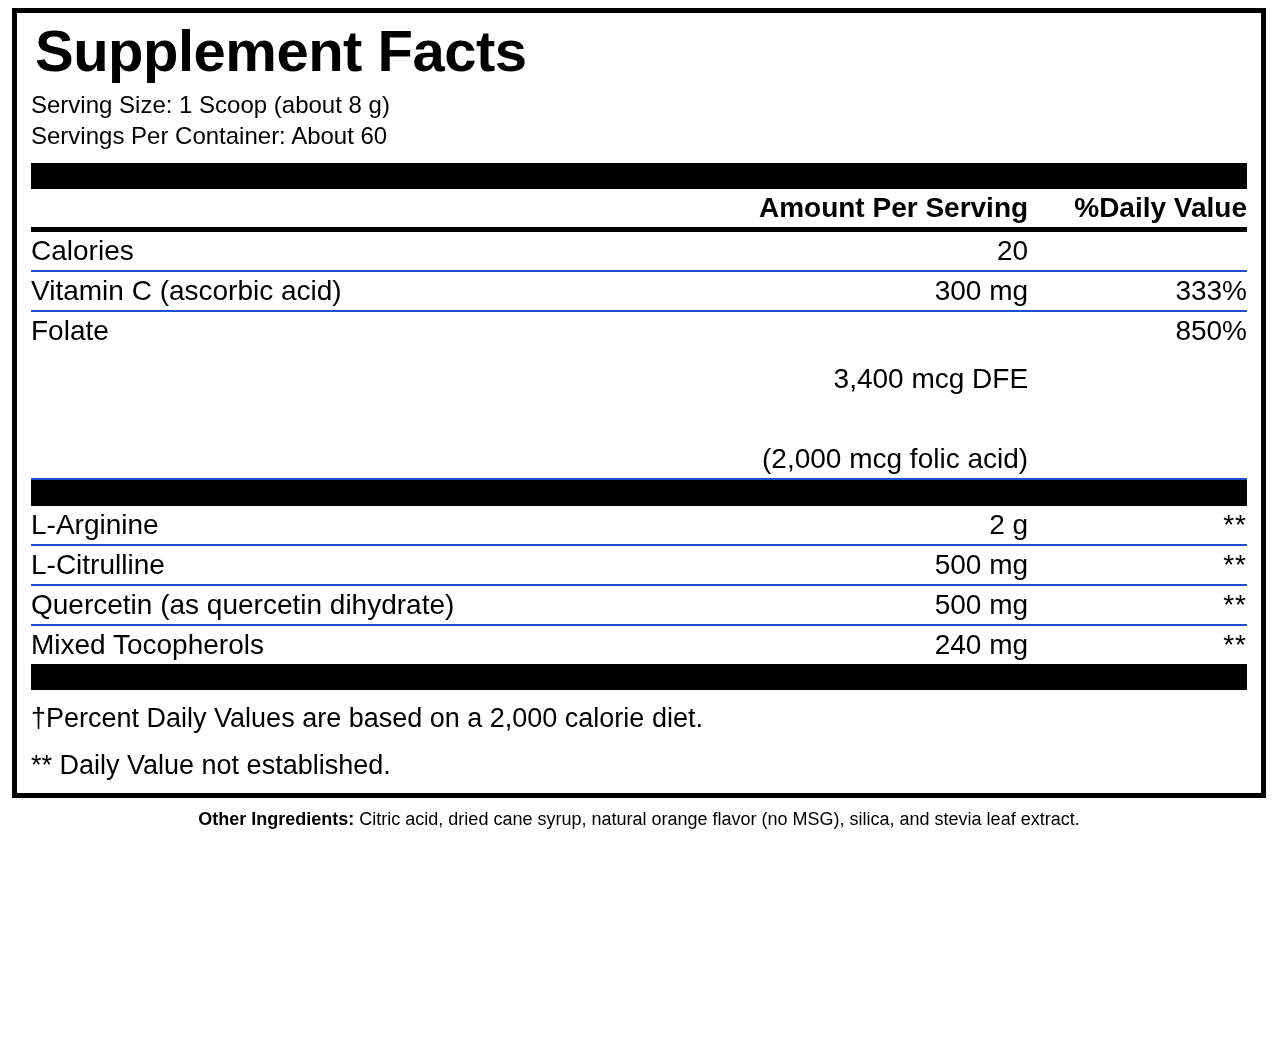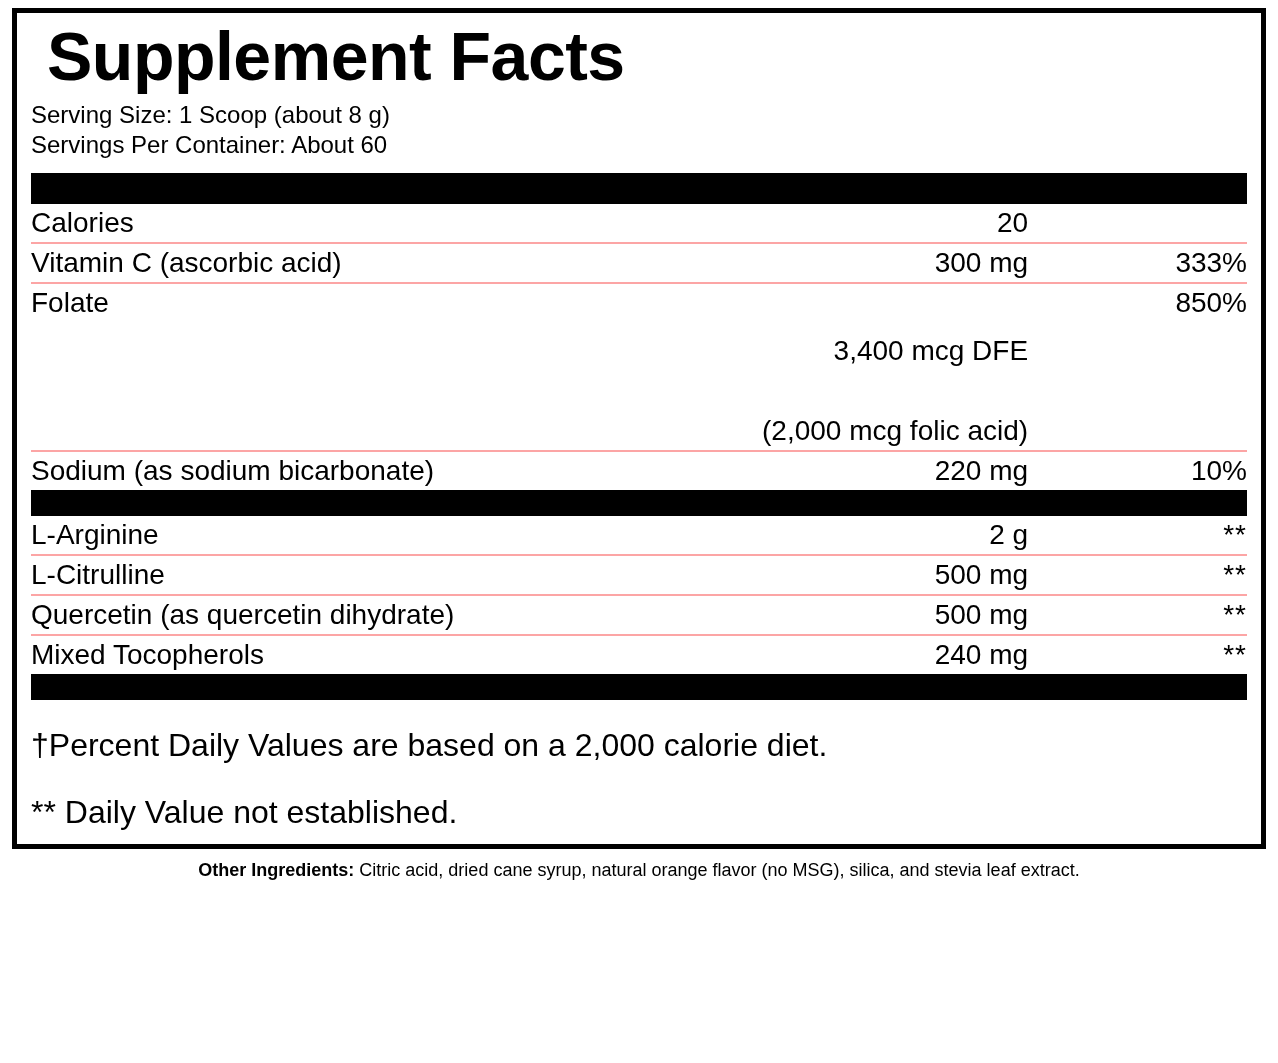--- a/index.html
+++ b/index.html
@@ -19,25 +19,25 @@
     position: relative;
     width: 1278px;
     height: 1063px;
     padding: 8px 12px 0 12px;
   }
   .facts-box {
     border: 5px solid #000;
     padding: 6px 14px 10px 14px;
   }
   .title {
-    font-size: 68px;
+    font-size: 58px;
     font-weight: bold;
     line-height: 0.98;
     letter-spacing: -0.5px;
-    margin: 4px 0 10px 16px;
+    margin: 4px 0 10px 4px;
     white-space: nowrap;
   }
   .serving-line {
     font-size: 24px;
     line-height: 1.28;
   }
   .bar-thick {
     background: #000;
     height: 26px;
     margin-top: 12px;
@@ -61,32 +61,32 @@
   .col-amt  { text-align: right; width: 26%; padding-right: 6px; }
   .col-dv   { text-align: right; width: 18%; padding-right: 4px;}
   .hdr-row td {
     font-weight: bold;
     font-size: 28px;
     padding-bottom: 4px;
     padding-top: 6px;
   }
   .hdr-amt { text-align: right; padding-right: 8px;}
   .hdr-dv  { text-align: right; }
-  .row-line td { border-bottom: 2px solid #fca5a5; }
+  .row-line td { border-bottom: 2px solid #1d4ed8; }
   .sub-amt {
     display: block;
     text-align: right;
     margin-top: 48px;
   }
   .dagger { font-size: 20px; vertical-align: super; }
   .stars { letter-spacing: 1px; }
   .footnotes {
-    font-size: 32px;
+    font-size: 27px;
     line-height: 1.35;
-    padding-top: 24px;
+    padding-top: 10px;
   }
   .other-ing {
     font-size: 18px;
     line-height: 1.3;
     padding: 10px 4px 0 4px;
     text-align: center;
   }
   .other-ing b { font-weight: bold; }
   .nowrap { white-space: nowrap; }
 </style>
@@ -97,20 +97,29 @@
 
   <div class="facts-box">
 
     <div class="title">Supplement Facts</div>
 
     <div class="serving-line">Serving Size: 1 Scoop (about 8 g)</div>
     <div class="serving-line">Servings Per Container: About 60</div>
 
     <div class="bar-thick"></div>
 
+    <table class="facts">
+      <tbody>
+          <tr class="hdr-row">
+        <td class="col-name"></td>
+        <td class="col-amt hdr-amt">Amount Per Serving</td>
+        <td class="col-dv hdr-dv">%Daily Value</td>
+      </tr>
+    </tbody>
+      </table>
 
     <div class="rule-heavy"></div>
 
     <table class="facts">
       <tbody>
           <tr class="row-line">
         <td class="col-name">Calories</td>
         <td class="col-amt">20</td>
         <td class="col-dv"></td>
       </tr>
@@ -119,25 +128,20 @@
         <td class="col-amt">300 mg</td>
         <td class="col-dv">333%</td>
       </tr>
       <tr class="row-line">
         <td class="col-name">Folate</td>
         <td class="col-amt">
           <span class="sub-amt">3,400 mcg DFE</span>
           <span class="sub-amt nowrap">(2,000 mcg folic acid)</span>
         </td>
         <td class="col-dv">850%</td>
-      </tr>
-      <tr>
-        <td class="col-name">Sodium (as sodium bicarbonate)</td>
-        <td class="col-amt">220 mg</td>
-        <td class="col-dv">10%</td>
       </tr>
     </tbody>
       </table>
 
     <div class="bar-thick mid"></div>
 
     <table class="facts">
       <tbody>
           <tr class="row-line">
         <td class="col-name">L-Arginine</td>

